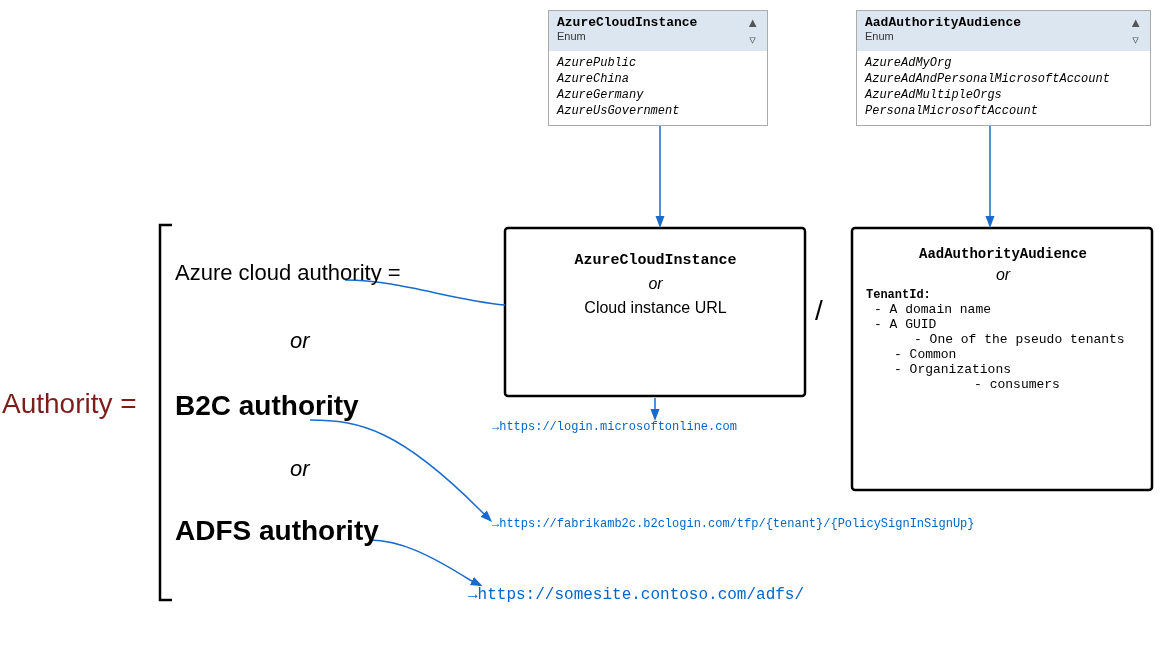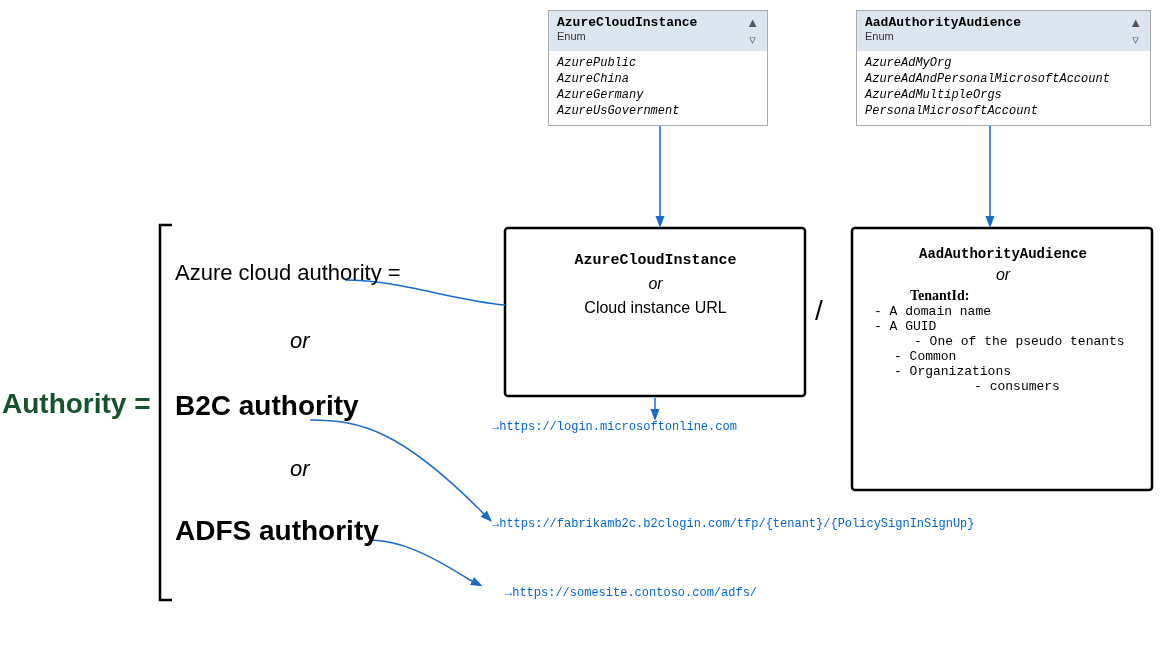--- a/index.html
+++ b/index.html
@@ -150,21 +150,21 @@
       </div>
     </div>
     <div class="enum-box-body">
       <div class="enum-item">AzureAdMyOrg</div>
       <div class="enum-item">AzureAdAndPersonalMicrosoftAccount</div>
       <div class="enum-item">AzureAdMultipleOrgs</div>
       <div class="enum-item">PersonalMicrosoftAccount</div>
     </div>
   </div>
 
-  <div style="position:absolute; top:388px; left:2px; font-size:28px; font-weight:bold; color:#14532d;">
+  <div style="position:absolute; top:388px; left:2px; font-size:28px; font-weight:normal; color:#7f1d1d;">
     <span>Authority</span> <span>=</span>
   </div>
 
   <div style="position:absolute; top:260px; left:175px; font-size:22px; color:#000;">Azure cloud authority =</div>
 
   <div style="position:absolute; top:328px; left:290px; font-size:22px; font-style:italic; color:#000;">or</div>
 
   <div style="position:absolute; top:390px; left:175px; font-size:28px; font-weight:bold; color:#000;">B2C authority</div>
 
   <div style="position:absolute; top:456px; left:290px; font-size:22px; font-style:italic; color:#000;">or</div>
@@ -175,34 +175,34 @@
     <div style="font-family:'Courier New',monospace; font-size:15px; font-weight:bold; padding-top:10px;">AzureCloudInstance</div>
     <div style="font-style:italic; font-size:16px; margin:6px 0;">or</div>
     <div style="font-size:16px;">Cloud instance URL</div>
   </div>
 
   <div style="position:absolute; top:295px; left:815px; font-size:28px; color:#000;">/</div>
 
   <div style="position:absolute; top:238px; left:858px; width:290px; padding:8px;">
     <div style="font-family:'Courier New',monospace; font-size:14px; font-weight:bold; text-align:center;">AadAuthorityAudience</div>
     <div style="font-style:italic; font-size:16px; text-align:center; margin:4px 0;">or</div>
-    <div style="font-family:Liberation Serif, serif; font-size:14px; font-weight:bold;margin-left:44px;">TenantId:</div>
+    <div style="font-family:Liberation Mono, monospace; font-size:12px; font-weight:bold;">TenantId:</div>
     <div style="font-family:'Courier New',monospace; font-size:13px; padding-left:8px;">- A domain name</div>
     <div style="font-family:'Courier New',monospace; font-size:13px; padding-left:8px;">- A GUID</div>
     <div style="font-family:'Courier New',monospace; font-size:13px; padding-left:8px;margin-left:40px;">- One of the pseudo tenants</div>
     <div style="font-family:'Courier New',monospace; font-size:13px; padding-left:28px;">- Common</div>
     <div style="font-family:'Courier New',monospace; font-size:13px; padding-left:28px;">- Organizations</div>
     <div style="font-family:'Courier New',monospace; font-size:13px; padding-left:28px;text-align:center;">- consumers</div>
   </div>
 
   <div style="position:absolute; top:420px; left:492px; color:#0066cc; font-family:'Courier New',monospace; font-size:12px;">
     →<span>https://login.microsoftonline.com</span>
   </div>
 
   <div style="position:absolute; top:517px; left:492px; color:#0066cc; font-family:'Courier New',monospace; font-size:12px;">
     →<span>https://fabrikamb2c.b2clogin.com/tfp/{tenant}/{PolicySignInSignUp}</span>
   </div>
 
-  <div style="position:absolute; top:586px; left:468px; color:#0066cc; font-family:'Courier New',monospace; font-size:12px;margin-left:37px;">
+  <div style="position:absolute; top:586px; left:468px; color:#0066cc; font-family:'Courier New',monospace; font-size:16px;">
     →<span>https://somesite.contoso.com/adfs/</span>
   </div>
 
 </div>
 
 </body></html>

